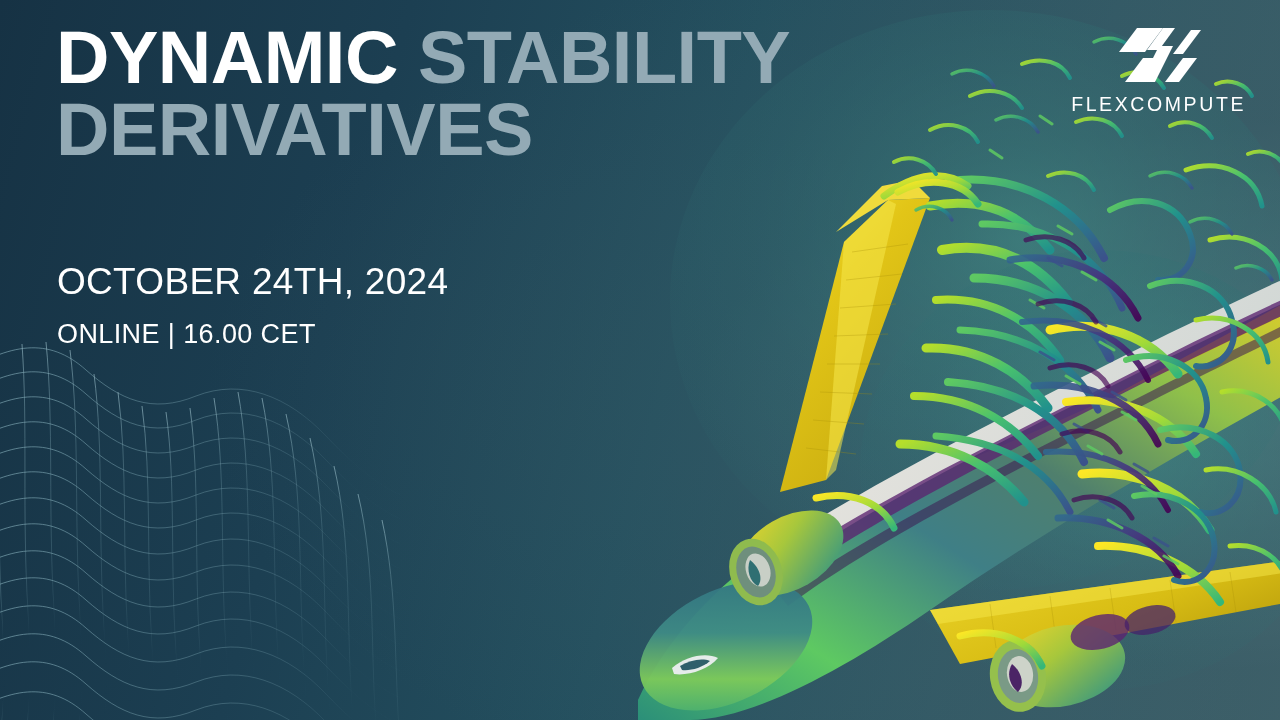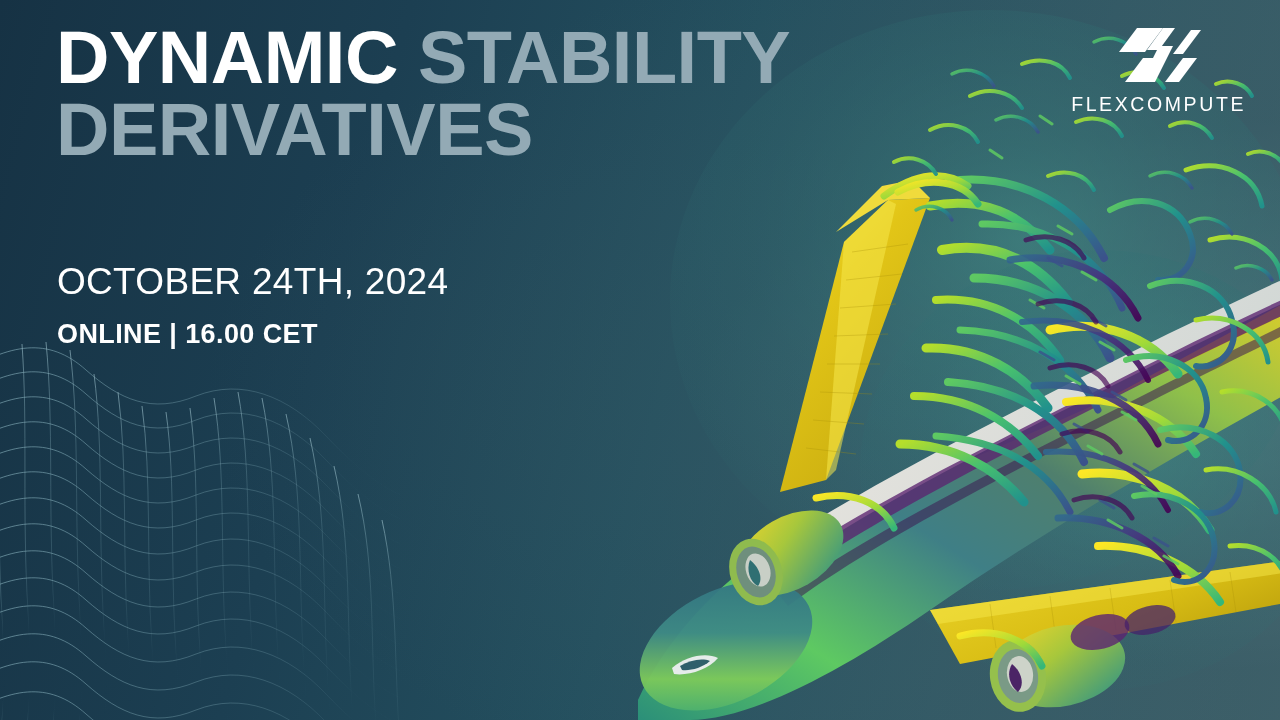--- a/index.html
+++ b/index.html
@@ -50,21 +50,21 @@
   
   .meta{
     position:absolute; left:57px; top:262px;
   }
   .date-line{
     font-size:37px; font-weight:normal; color:#ffffff;
     letter-spacing:.3px; line-height:1.1;
   }
   .time-line{
     margin-top:16px;
-    font-size:27px; font-weight:bold; color:#ffffff;
+    font-size:27px; font-weight:normal; color:#ffffff;
     letter-spacing:.4px;
   }
 
   
   .logo{
     position:absolute; right:34px; top:24px;
     display:flex; flex-direction:column; align-items:center;
   }
   .logo-mark{ width:84px; height:62px; }
   .logo-mark svg{ width:100%; height:100%; display:block; }

